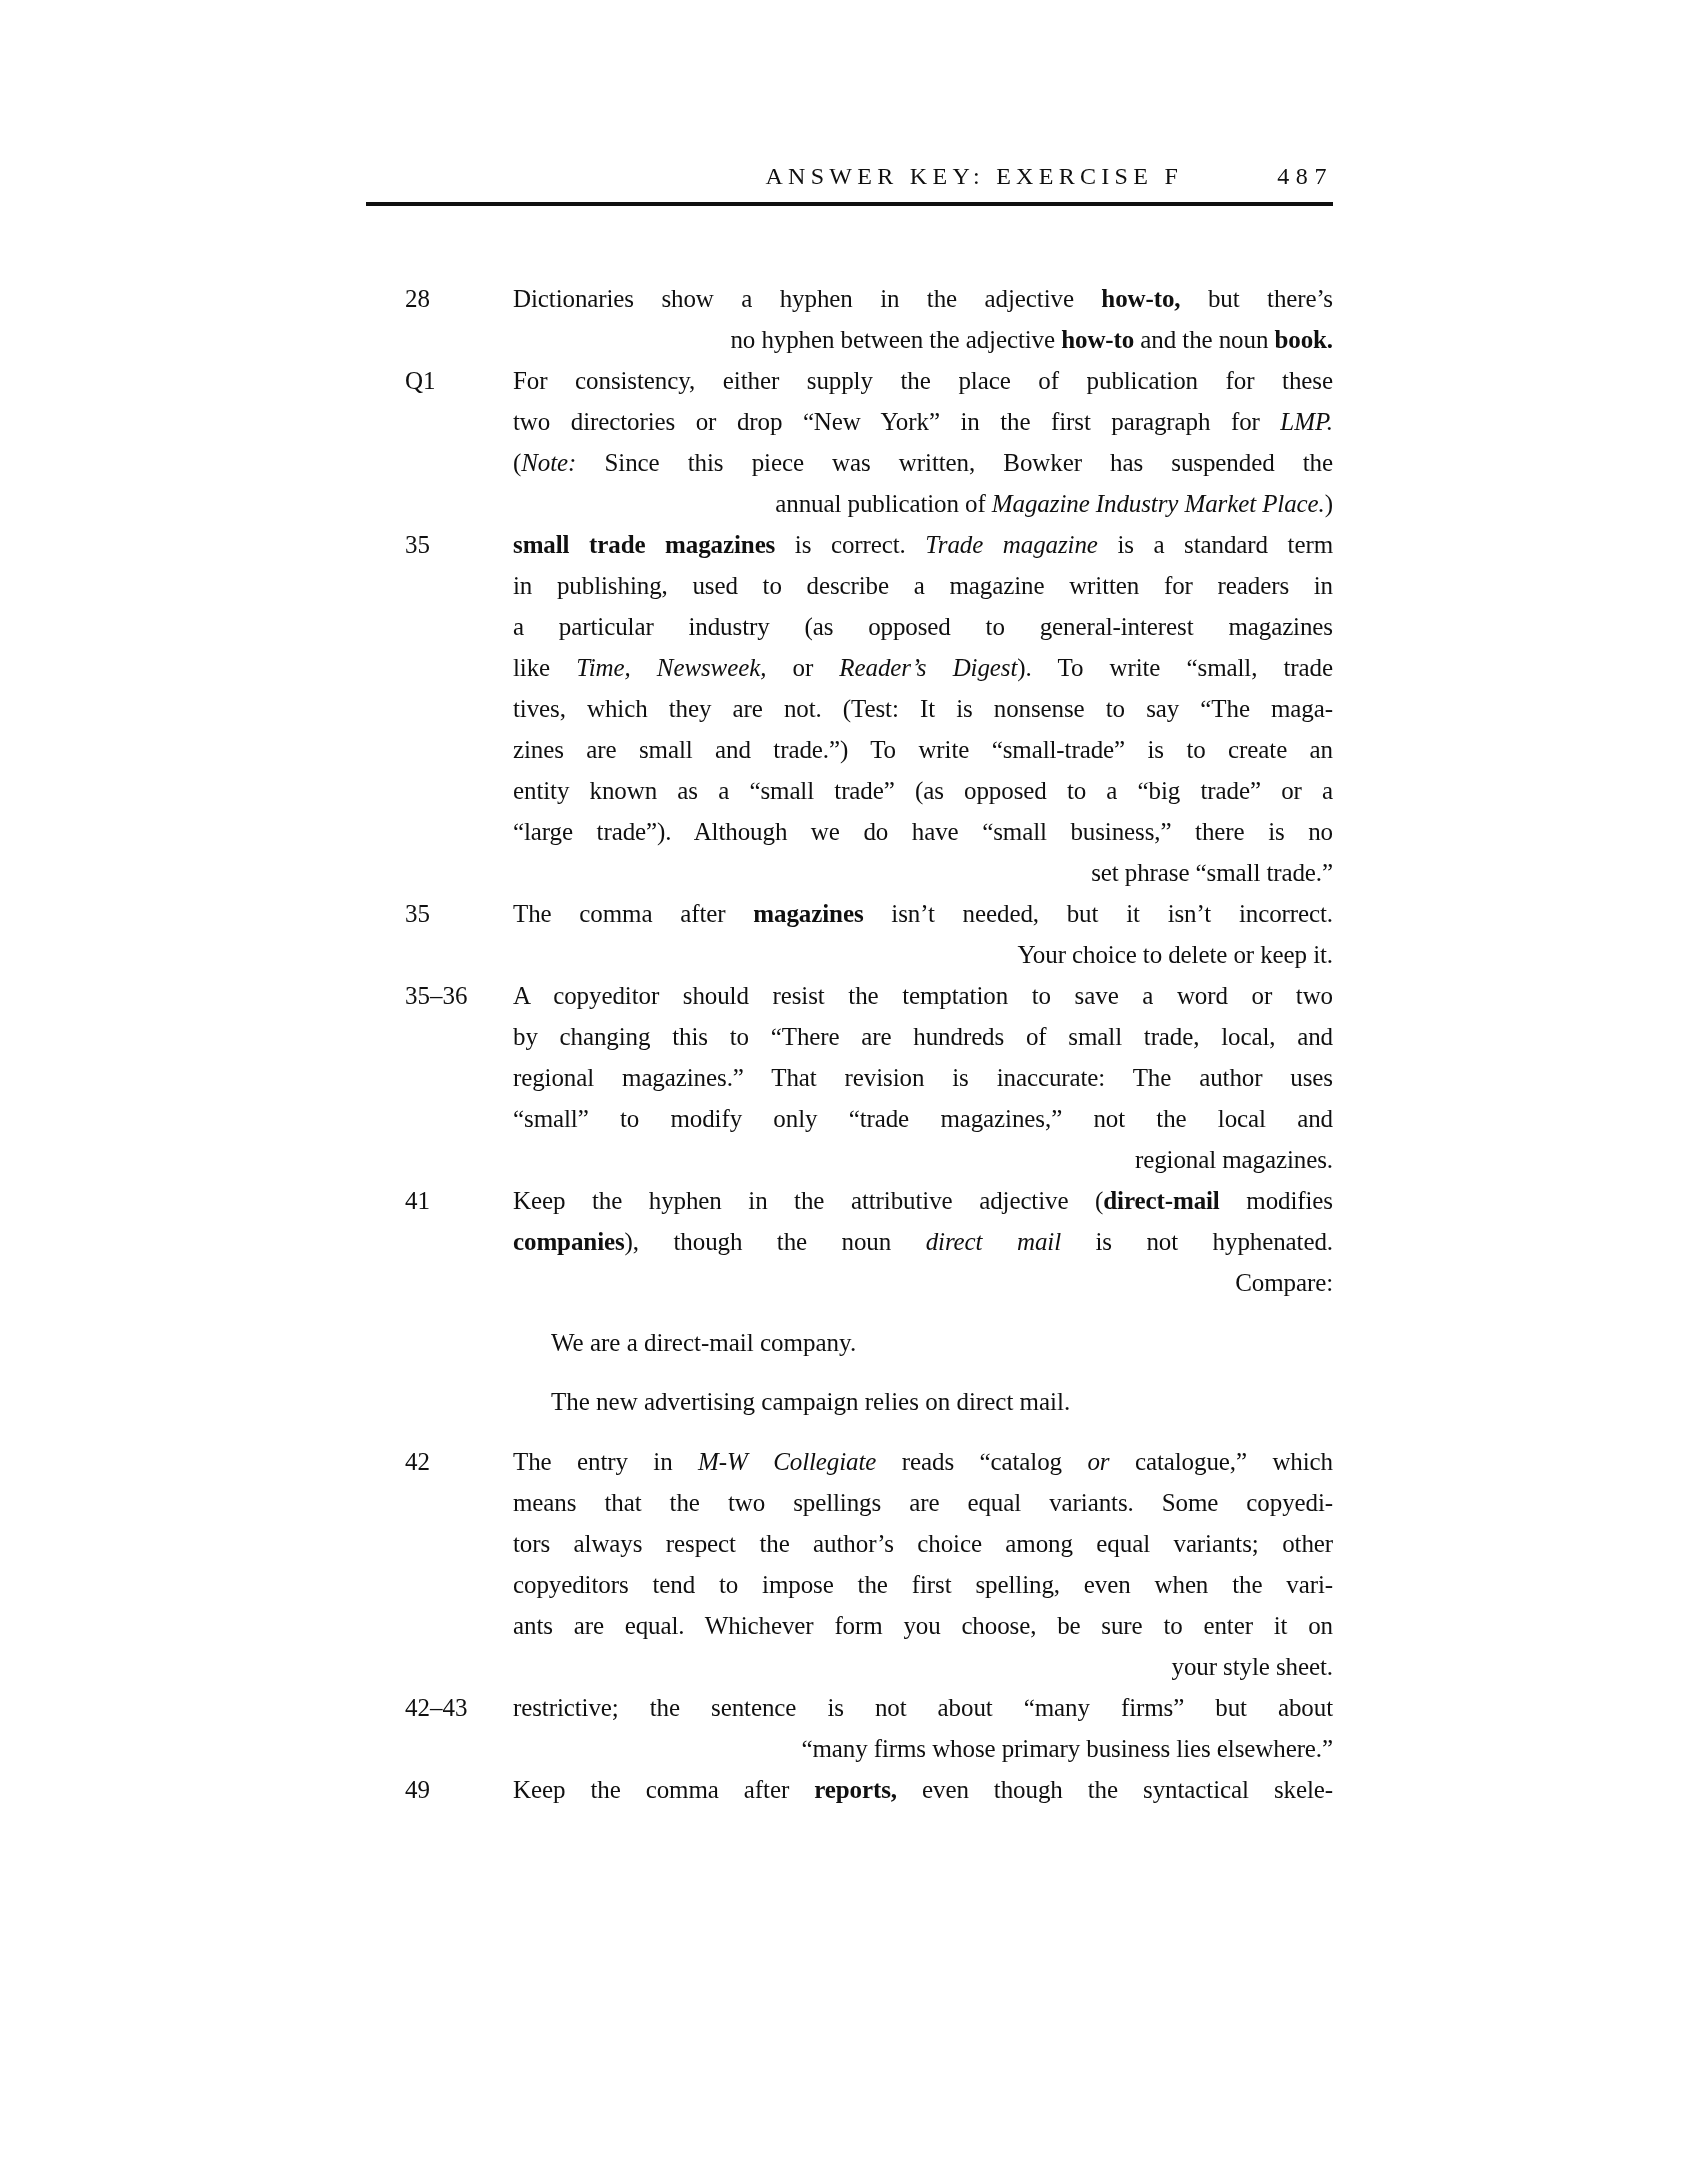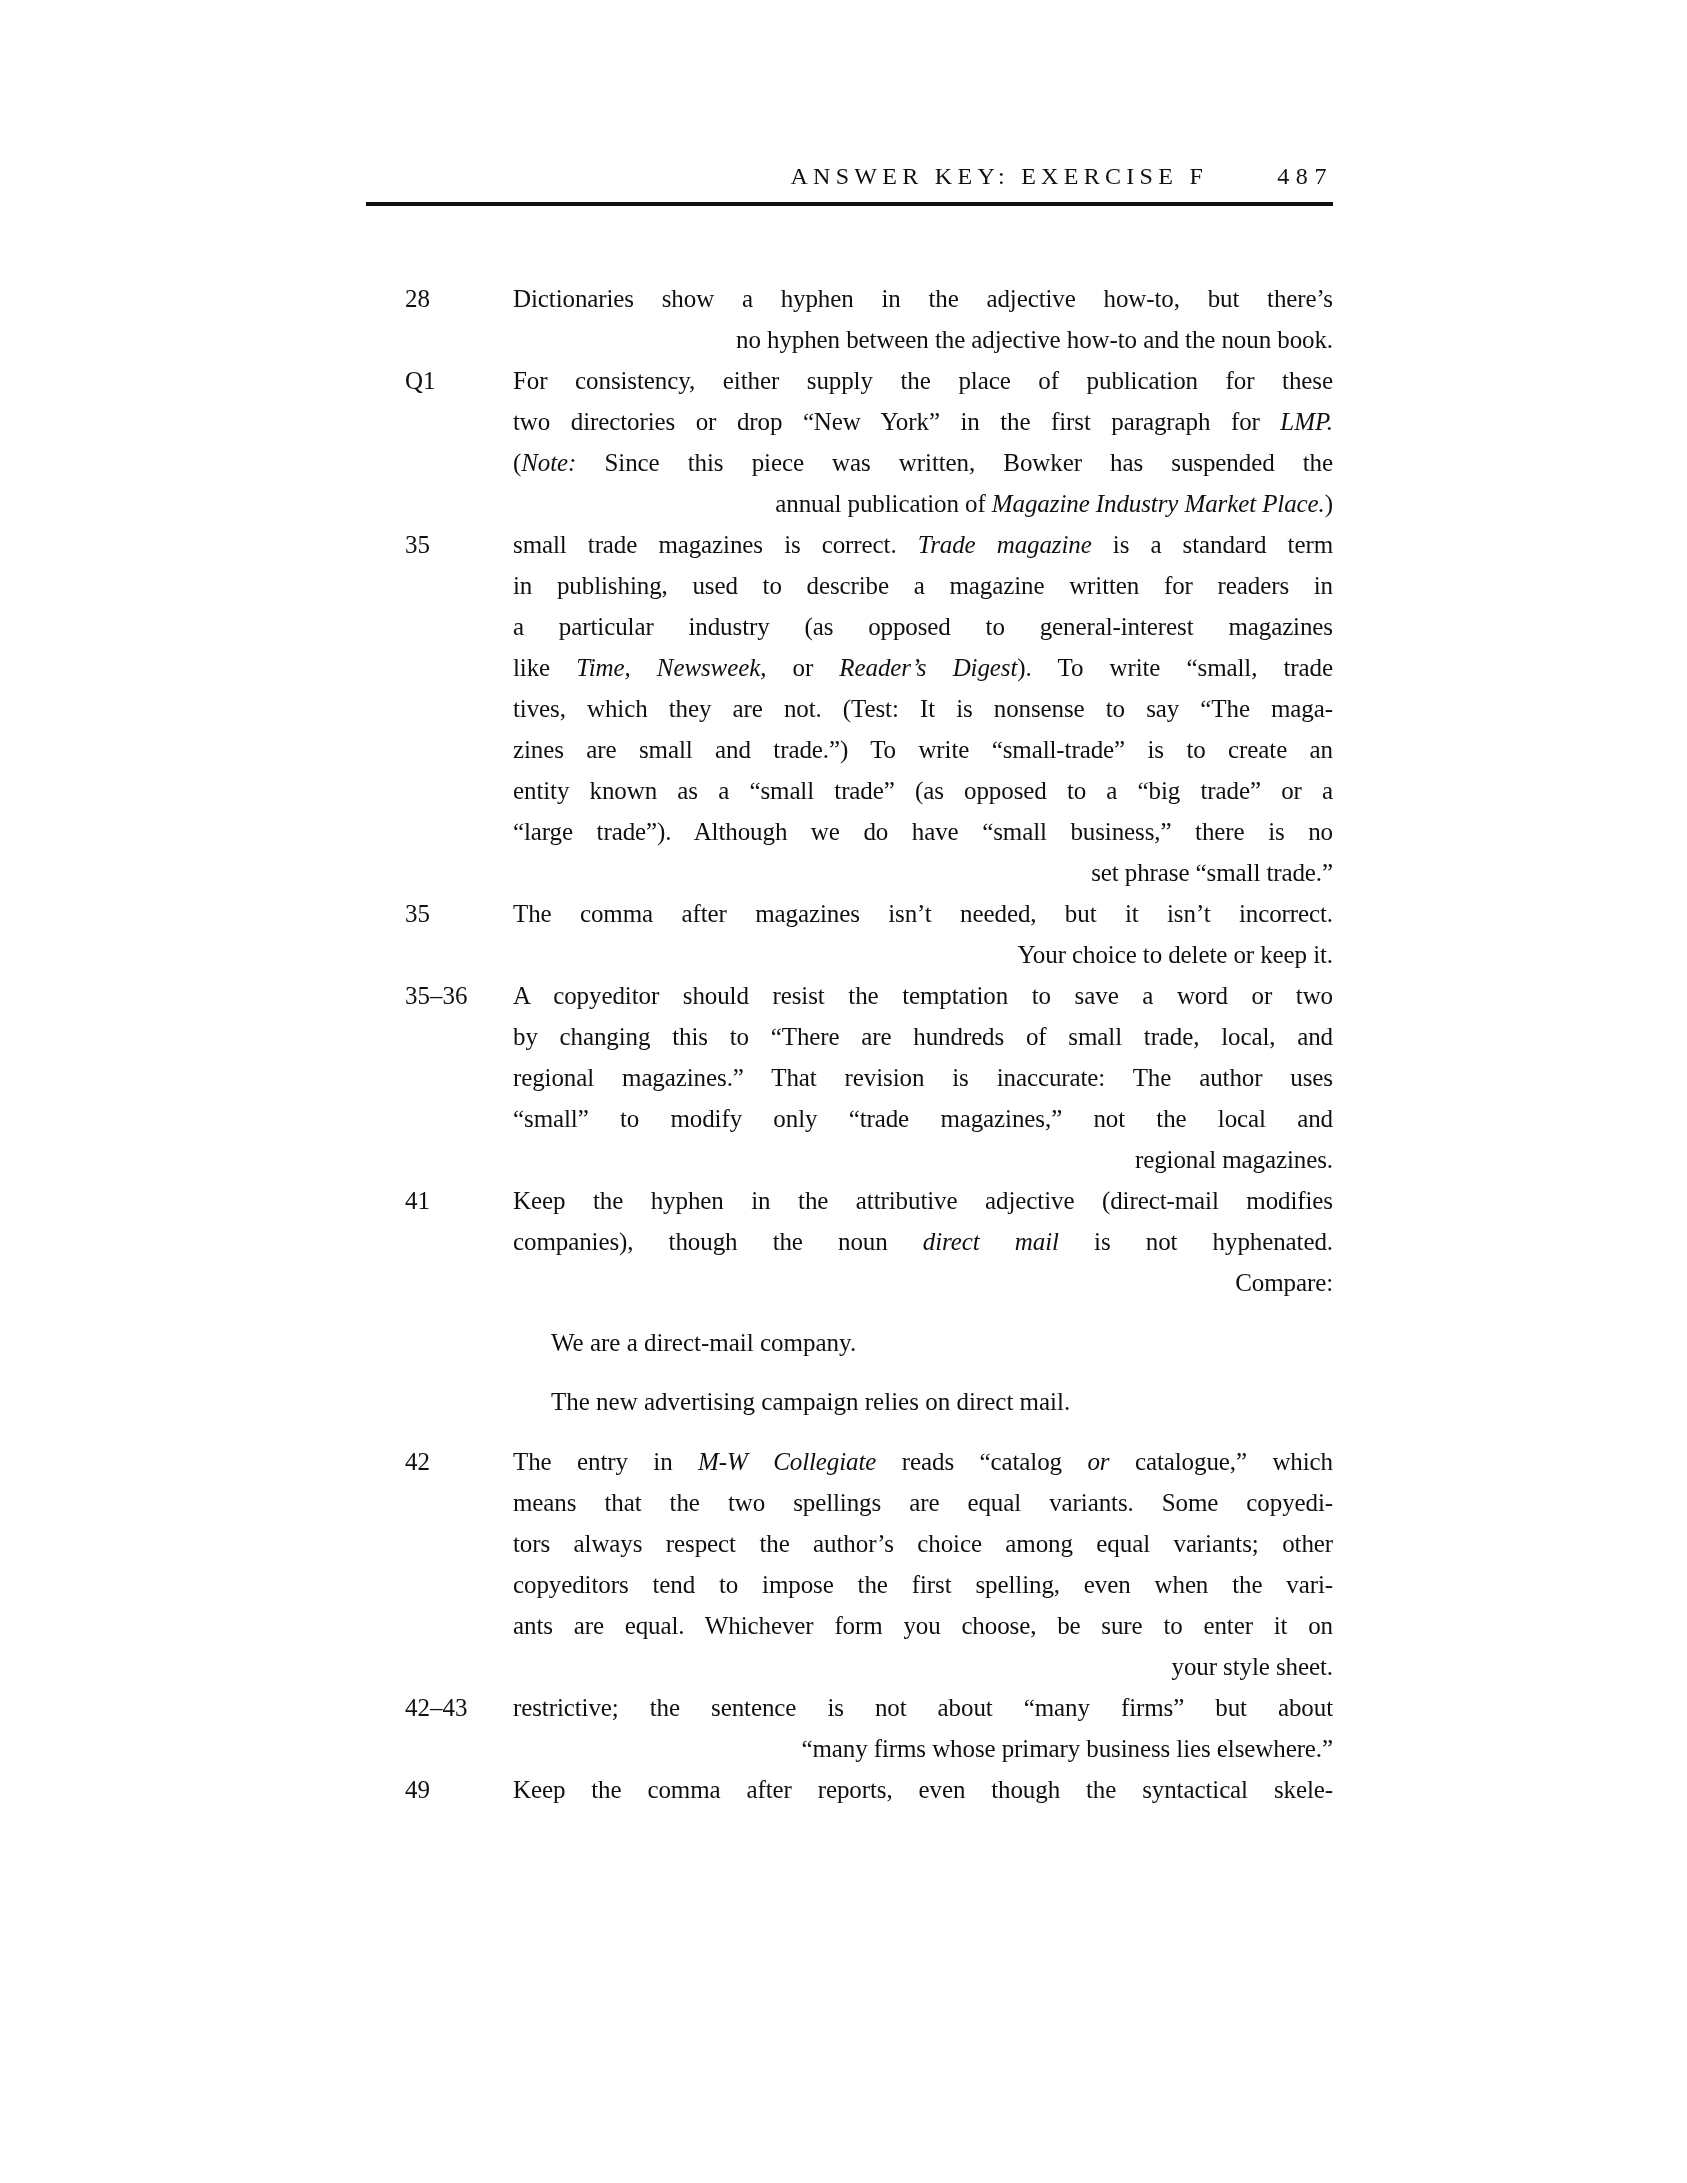--- a/index.html
+++ b/index.html
@@ -17,21 +17,21 @@
     margin:0 auto;
   }
   .running-header {
     position:absolute;
     top:163px; left:366px; width:967px;
     text-align:right;
     font-size:24px;
     letter-spacing:5.3px;
     white-space:nowrap;
   }
-  .running-header .pagenum { margin-left:69px; letter-spacing:6.6px;text-align:right; }
+  .running-header .pagenum { margin-left:94px; letter-spacing:6.6px;text-align:right; }
   .rule {
     position:absolute;
     top:202px; left:366px; width:967px; height:4px;
     background:var(--ink);
   }
   .content {
     position:absolute;
     top:278px; left:405px; width:928px;
     font-size:25px;
     line-height:41px;
@@ -50,21 +50,21 @@
   }
   .line.j {
     text-align:justify;
     text-align-last:justify;
   }
   .example {
     margin:18.5px 0 0 146px;
     font-size:25px; line-height:41px;
   }
   .example + .entry { margin-top:18.5px; }
-  b { font-weight:normal; }
+  b { font-weight:bold; }
   i { font-style:italic; }
 </style>
 </head>
 <body>
 
 <div class="page">
 
   <div class="running-header">
     <span>ANSWER KEY: EXERCISE F</span><span class="pagenum">487</span>
   </div>

